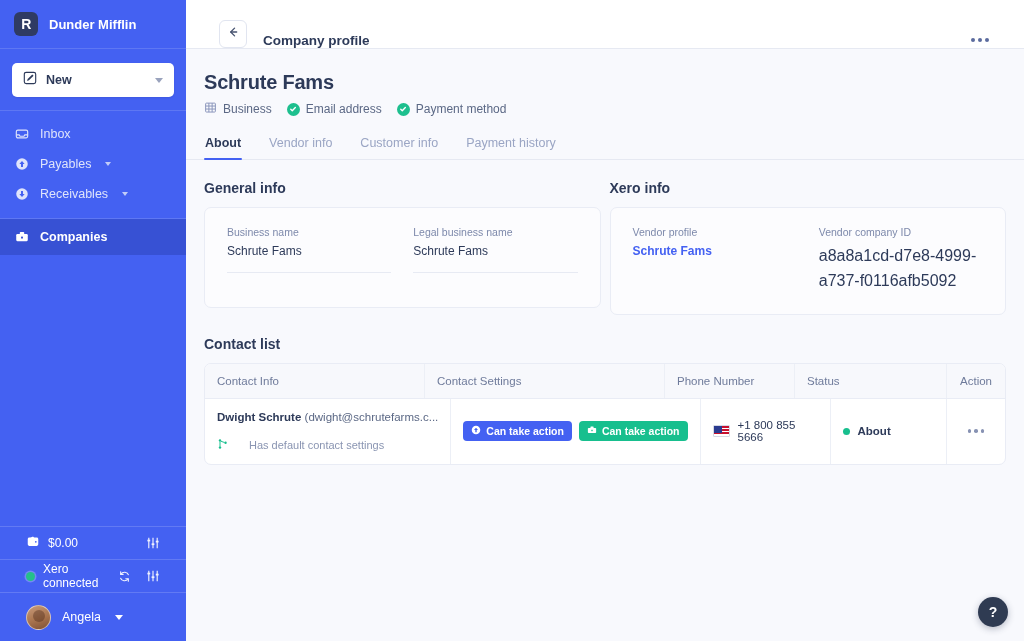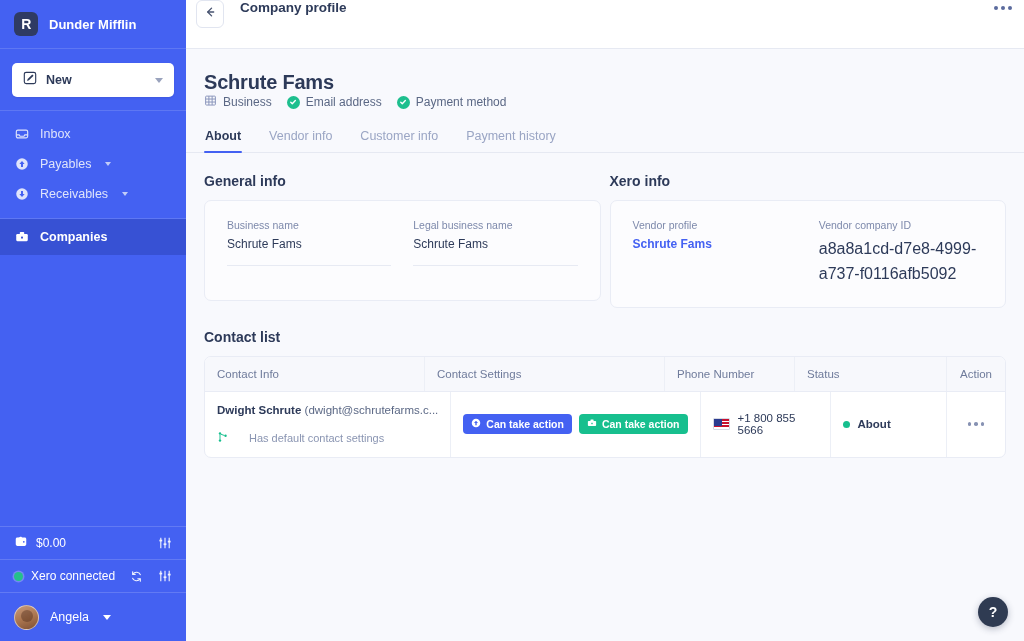--- a/index.html
+++ b/index.html
@@ -73,21 +73,21 @@
     border-left: 3.5px solid transparent;
     border-right: 3.5px solid transparent;
     border-top: 4.5px solid #c2ccf8;
   }
   .nav-group.companies { padding: 0; }
 
   .sidebar-spacer { flex: 1 1 auto; }
 
   .foot-row {
     height: 33px; display: flex; align-items: center;
-    padding: 0 14px; gap: 8px;
+    padding: 0 26px; gap: 8px;
     border-top: 1px solid rgba(255,255,255,0.16);
     color: #ffffff; font-size: 12px;
     cursor: pointer;
   }
   .foot-row .txt { flex: 1; }
   .foot-row .icon-r { opacity: 0.92; display:flex; align-items:center; }
   .foot-row.user { height: 49px; gap: 11px; }
   .avatar {
     width: 25px; height: 25px; border-radius: 50%;
     background: linear-gradient(160deg,#c89b7b 0%,#a8734d 55%,#7d4f34 100%);
@@ -115,22 +115,22 @@
   
   .main {
     flex: 1 1 auto; height: 641px;
     background: #f8f9fd;
     display: flex; flex-direction: column;
     overflow: hidden; position: relative;
   }
   .topbar {
     height: 49px; background: #fff;
     border-bottom: 1px solid #e6e9f2;
-    display: flex; align-items: flex-start;
-    padding: 0 10px; gap: 16px;
+    display: flex; align-items: flex-end;
+    padding: 0 33px; gap: 16px;
     flex: 0 0 49px;
   }
   .back-btn {
     width: 28px; height: 28px; border-radius: 6px;
     border: 1px solid #e1e5f0; background: #fff;
     display: flex; align-items: center; justify-content: center;
     cursor: pointer; flex: 0 0 28px;
   }
   .topbar-title { font-size: 13.5px; font-weight: bold; color: #2d3a59; flex: 1; }
   .kebab {
@@ -138,21 +138,21 @@
     cursor: pointer; padding: 6px 2px;
   }
   .kebab i { width: 4px; height: 4px; border-radius: 50%; background: #5b6b9e; display: block; }
 
   .content { flex: 1 1 auto; overflow: hidden; }
 
   .page-head { padding: 22px 18px 0 18px; }
   .company-title { font-size: 20px; font-weight: bold; color: #2d3a59; letter-spacing: -0.2px; }
   .meta-row {
     display: flex; align-items: center; gap: 15px;
-    margin-top: 0;
+    margin-top: 7px;
   }
   .meta-item { display: flex; align-items: center; gap: 6px; font-size: 12px; color: #5b6885; }
   .check-badge {
     width: 13px; height: 13px; border-radius: 50%;
     background: #1dbf8e; display: flex; align-items: center; justify-content: center;
     flex: 0 0 13px;
   }
 
   .tabs {
     margin-top: 19px;

